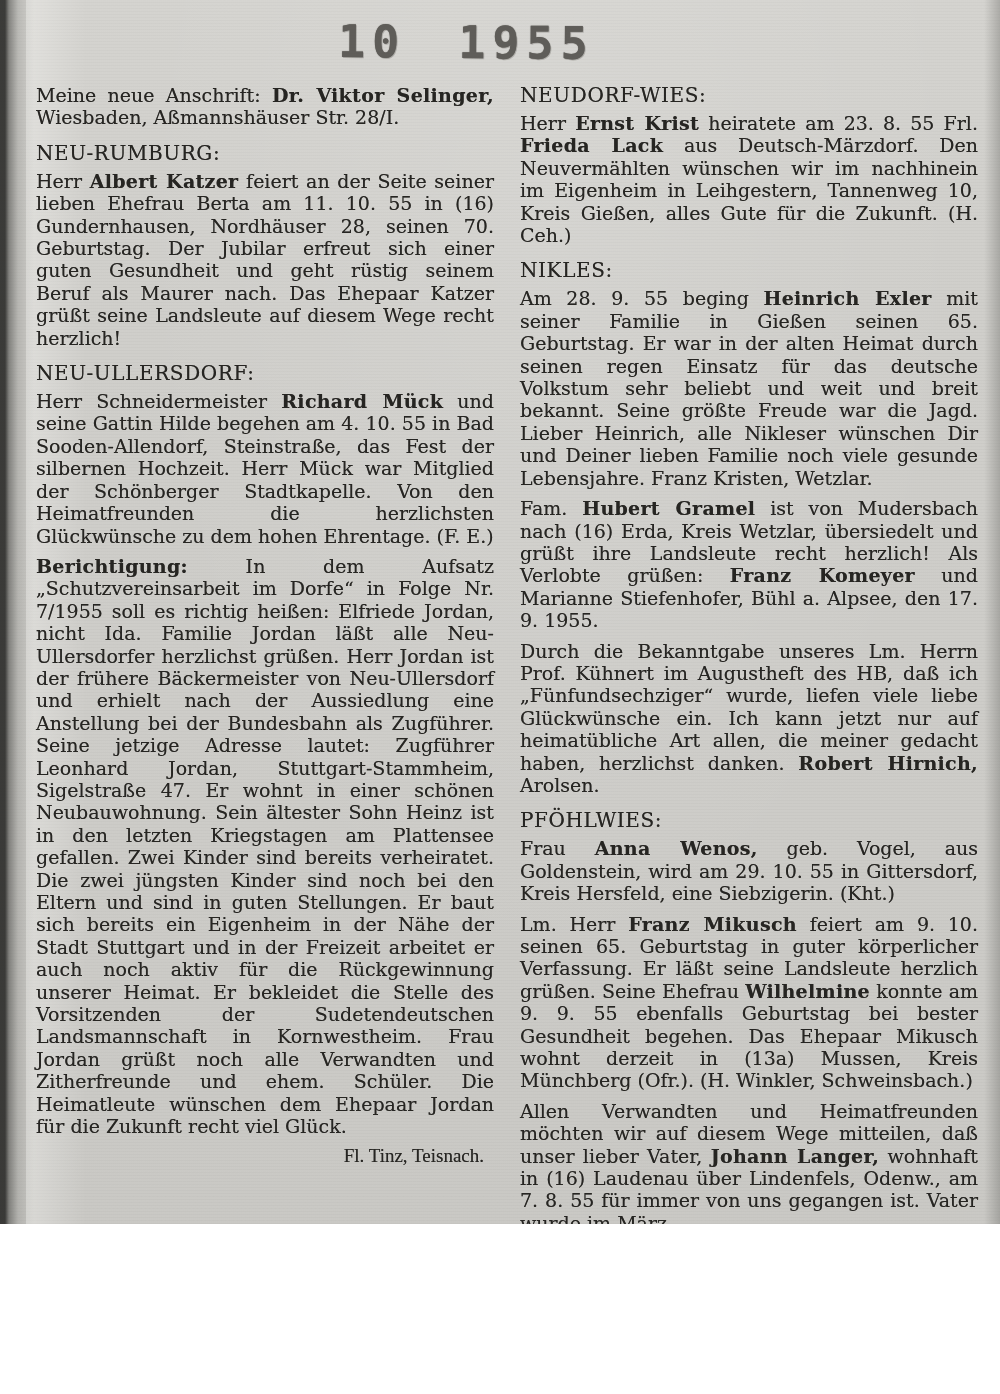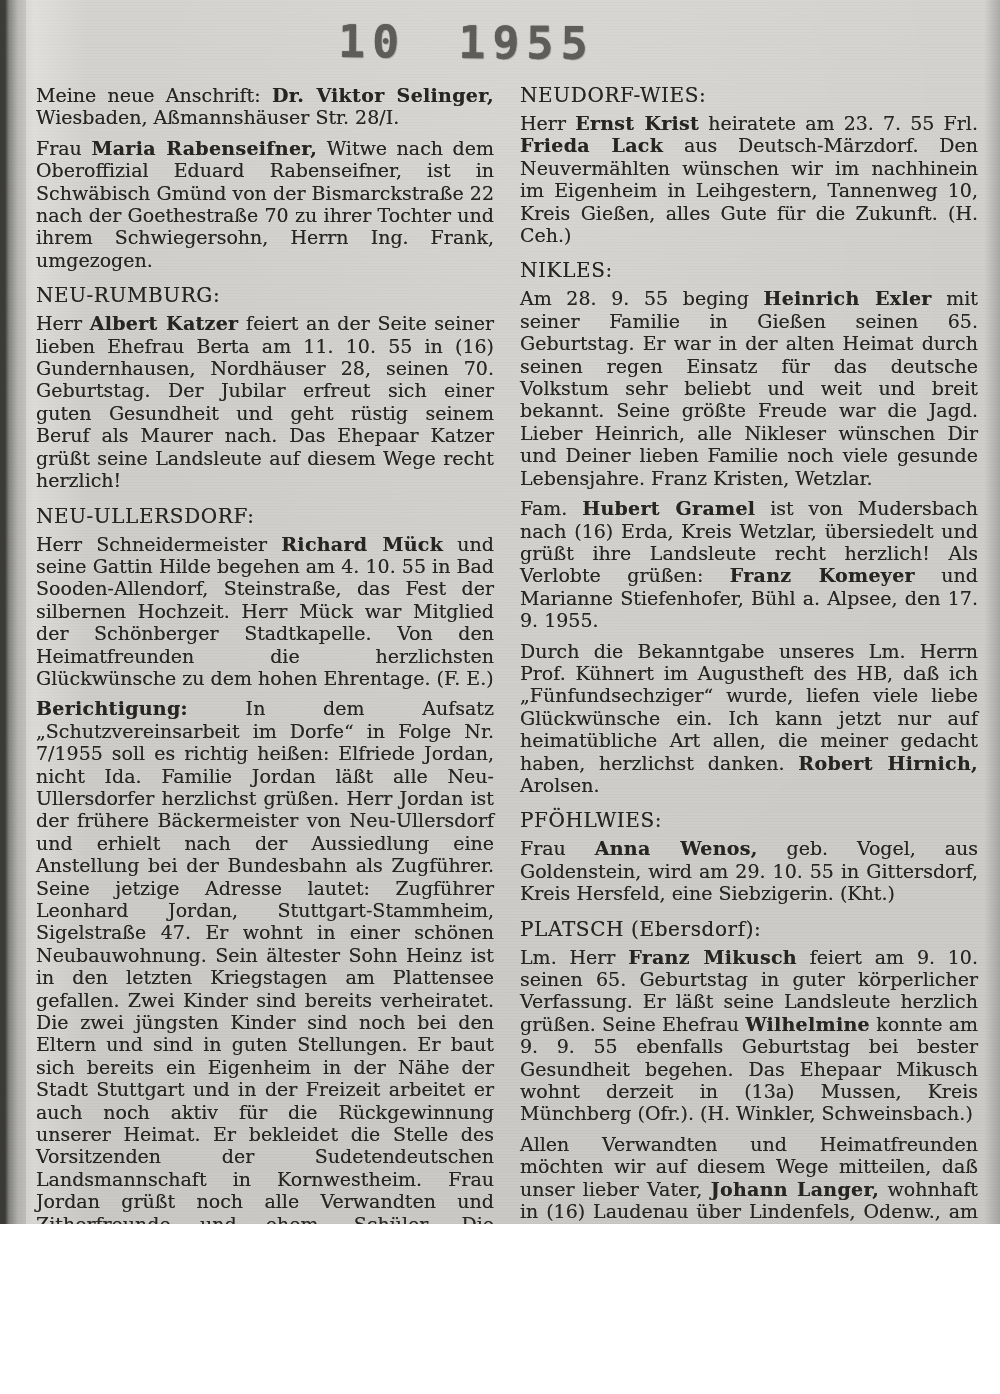--- a/index.html
+++ b/index.html
@@ -74,37 +74,35 @@
 <div class="page">
   <div class="edge-binding"></div>
   <div class="edge-highlight"></div>
   <div class="edge-right"></div>
 
   <div class="stamp">10 1955</div>
 
   <div class="cols">
     <div class="col">
         <p><span>Meine neue Anschrift: </span><b>Dr. Viktor Selinger,</b><span> Wiesbaden, Aßmannshäuser Str. 28/I.</span></p>
-        <p><span>Frau </span><b>Maria Rabenseifner,</b><span> Witwe nach dem Oberoffizial Eduard Rabenseifner, ist in Schwäbisch Gmünd von der Bismarckstraße 22 nach der Goethestraße 70 zu ihrer Tochter und ihrem Schwiegersohn, Herrn Ing. Frank, umgezogen.</span></p>
         <h2>NEU-RUMBURG:</h2>
         <p><span>Herr </span><b>Albert Katzer</b><span> feiert an der Seite seiner lieben Ehefrau Berta am 11. 10. 55 in (16) Gundernhausen, Nordhäuser 28, seinen 70. Geburtstag. Der Jubilar erfreut sich einer guten Gesundheit und geht rüstig seinem Beruf als Maurer nach. Das Ehepaar Katzer grüßt seine Landsleute auf diesem Wege recht herzlich!</span></p>
         <h2>NEU-ULLERSDORF:</h2>
         <p><span>Herr Schneidermeister </span><b>Richard Mück</b><span> und seine Gattin Hilde begehen am 4. 10. 55 in Bad Sooden-Allendorf, Steinstraße, das Fest der silbernen Hochzeit. Herr Mück war Mitglied der Schönberger Stadtkapelle. Von den Heimatfreunden die herzlichsten Glückwünsche zu dem hohen Ehrentage. (F. E.)</span></p>
         <p><b>Berichtigung:</b><span> In dem Aufsatz „Schutzvereinsarbeit im Dorfe“ in Folge Nr. 7/1955 soll es richtig heißen: Elfriede Jordan, nicht Ida. Familie Jordan läßt alle Neu-Ullersdorfer herzlichst grüßen. Herr Jordan ist der frühere Bäckermeister von Neu-Ullersdorf und erhielt nach der Aussiedlung eine Anstellung bei der Bundesbahn als Zugführer. Seine jetzige Adresse lautet: Zugführer Leonhard Jordan, Stuttgart-Stammheim, Sigelstraße 47. Er wohnt in einer schönen Neubauwohnung. Sein ältester Sohn Heinz ist in den letzten Kriegstagen am Plattensee gefallen. Zwei Kinder sind bereits verheiratet. Die zwei jüngsten Kinder sind noch bei den Eltern und sind in guten Stellungen. Er baut sich bereits ein Eigenheim in der Nähe der Stadt Stuttgart und in der Freizeit arbeitet er auch noch aktiv für die Rückgewinnung unserer Heimat. Er bekleidet die Stelle des Vorsitzenden der Sudetendeutschen Landsmannschaft in Kornwestheim. Frau Jordan grüßt noch alle Verwandten und Zitherfreunde und ehem. Schüler. Die Heimatleute wünschen dem Ehepaar Jordan für die Zukunft recht viel Glück.</span></p>
         <p class="sig">Fl. Tinz, Teisnach.</p>
       </div>
     <div class="col">
         <h2>NEUDORF-WIES:</h2>
-        <p><span>Herr </span><b>Ernst Krist</b><span> heiratete am 23. 7. 55 Frl. </span><b>Frieda Lack</b><span> aus Deutsch-Märzdorf. Den Neuvermählten wünschen wir im nachhinein im Eigenheim in Leihgestern, Tannenweg 10, Kreis Gießen, alles Gute für die Zukunft. (H. Ceh.)</span></p>
+        <p><span>Herr </span><b>Ernst Krist</b><span> heiratete am 23. 8. 55 Frl. </span><b>Frieda Lack</b><span> aus Deutsch-Märzdorf. Den Neuvermählten wünschen wir im nachhinein im Eigenheim in Leihgestern, Tannenweg 10, Kreis Gießen, alles Gute für die Zukunft. (H. Ceh.)</span></p>
         <h2>NIKLES:</h2>
         <p><span>Am 28. 9. 55 beging </span><b>Heinrich Exler</b><span> mit seiner Familie in Gießen seinen 65. Geburtstag. Er war in der alten Heimat durch seinen regen Einsatz für das deutsche Volkstum sehr beliebt und weit und breit bekannt. Seine größte Freude war die Jagd. Lieber Heinrich, alle Nikleser wünschen Dir und Deiner lieben Familie noch viele gesunde Lebensjahre. Franz Kristen, Wetzlar.</span></p>
         <p><span>Fam. </span><b>Hubert Gramel</b><span> ist von Mudersbach nach (16) Erda, Kreis Wetzlar, übersiedelt und grüßt ihre Landsleute recht herzlich! Als Verlobte grüßen: </span><b>Franz Komeyer</b><span> und Marianne Stiefenhofer, Bühl a. Alpsee, den 17. 9. 1955.</span></p>
         <p><span>Durch die Bekanntgabe unseres Lm. Herrn Prof. Kühnert im Augustheft des HB, daß ich „Fünfundsechziger“ wurde, liefen viele liebe Glückwünsche ein. Ich kann jetzt nur auf heimatübliche Art allen, die meiner gedacht haben, herzlichst danken. </span><b>Robert Hirnich,</b><span> Arolsen.</span></p>
         <h2>PFÖHLWIES:</h2>
         <p><span>Frau </span><b>Anna Wenos,</b><span> geb. Vogel, aus Goldenstein, wird am 29. 10. 55 in Gittersdorf, Kreis Hersfeld, eine Siebzigerin. (Kht.)</span></p>
-        <h2>PLATSCH (Ebersdorf):</h2>
         <p><span>Lm. Herr </span><b>Franz Mikusch</b><span> feiert am 9. 10. seinen 65. Geburtstag in guter körperlicher Verfassung. Er läßt seine Landsleute herzlich grüßen. Seine Ehefrau </span><b>Wilhelmine</b><span> konnte am 9. 9. 55 ebenfalls Geburtstag bei bester Gesundheit begehen. Das Ehepaar Mikusch wohnt derzeit in (13a) Mussen, Kreis Münchberg (Ofr.). (H. Winkler, Schweinsbach.)</span></p>
         <p><span>Allen Verwandten und Heimatfreunden möchten wir auf diesem Wege mitteilen, daß unser lieber Vater, </span><b>Johann Langer,</b><span> wohnhaft in (16) Laudenau über Lindenfels, Odenw., am 7. 8. 55 für immer von uns gegangen ist. Vater wurde im März</span></p>
       </div>
   </div>
 
   <div class="page-number">29</div>
 </div>
 
 </body></html>

